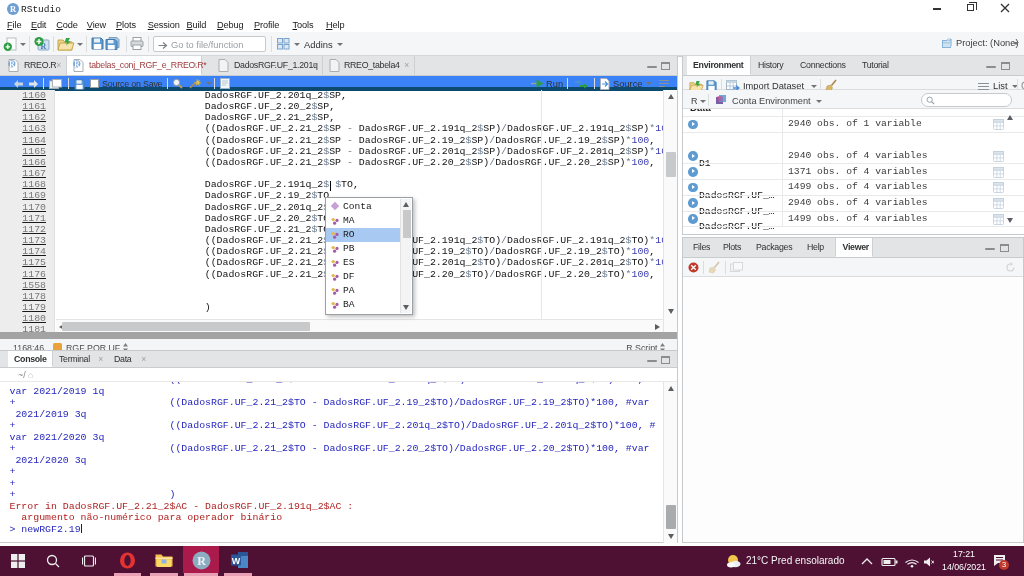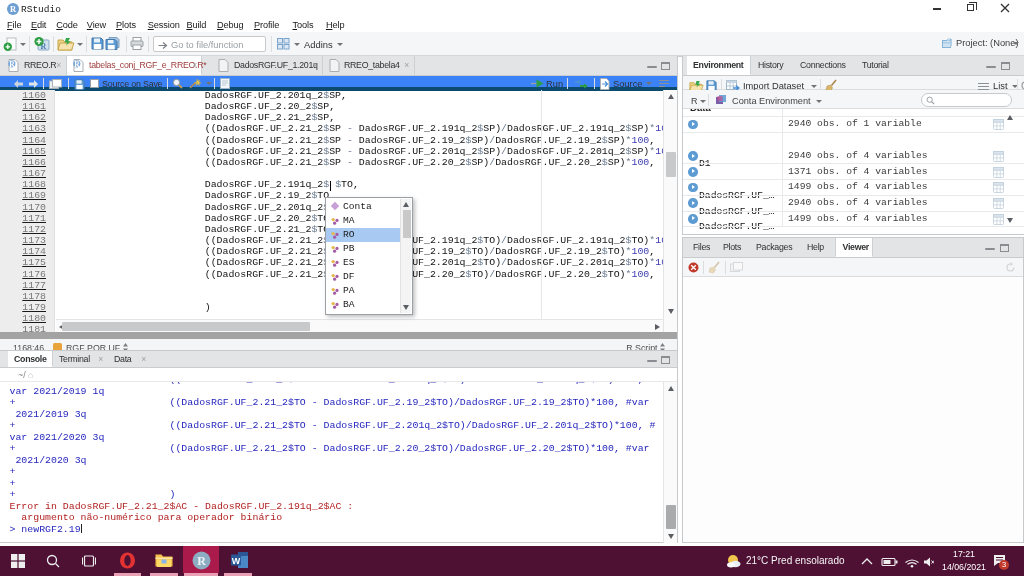--- a/index.html
+++ b/index.html
@@ -289,21 +289,21 @@
       <div class="g">1167</div>
       <div class="g">1168</div>
       <div class="g">1169</div>
       <div class="g">1170</div>
       <div class="g">1171</div>
       <div class="g">1172</div>
       <div class="g">1173</div>
       <div class="g">1174</div>
       <div class="g">1175</div>
       <div class="g">1176</div>
-      <div class="g">1177</div>
+      <div class="g">1558</div>
       <div class="g">1178</div>
       <div class="g">1179</div>
       <div class="g">1180</div>
       <div class="g">1181</div>
     </div>
   <div class="a" id="code">
       <pre><div>                        DadosRGF.UF_2.201q_2<i>$</i>SP,</div><div>                        DadosRGF.UF_2.20_2<i>$</i>SP,</div><div>                        DadosRGF.UF_2.21_2<i>$</i>SP,</div><div>                        ((DadosRGF.UF_2.21_2<i>$</i>SP<i> - </i>DadosRGF.UF_2.191q_2<i>$</i>SP)<i>/</i>DadosRGF.UF_2.191q_2<i>$</i>SP)<i>*</i><b>100</b>,</div><div>                        ((DadosRGF.UF_2.21_2<i>$</i>SP<i> - </i>DadosRGF.UF_2.19_2<i>$</i>SP)<i>/</i>DadosRGF.UF_2.19_2<i>$</i>SP)<i>*</i><b>100</b>,</div><div>                        ((DadosRGF.UF_2.21_2<i>$</i>SP<i> - </i>DadosRGF.UF_2.201q_2<i>$</i>SP)<i>/</i>DadosRGF.UF_2.201q_2<i>$</i>SP)<i>*</i><b>100</b>,</div><div>                        ((DadosRGF.UF_2.21_2<i>$</i>SP<i> - </i>DadosRGF.UF_2.20_2<i>$</i>SP)<i>/</i>DadosRGF.UF_2.20_2<i>$</i>SP)<i>*</i><b>100</b>,</div><div>&nbsp;</div><div>                        DadosRGF.UF_2.191q_2<i>$</i> <i>$</i>TO,</div><div>                        DadosRGF.UF_2.19_2<i>$</i>TO,</div><div>                        DadosRGF.UF_2.201q_2<i>$</i>TO,</div><div>                        DadosRGF.UF_2.20_2<i>$</i>TO,</div><div>                        DadosRGF.UF_2.21_2<i>$</i>TO,</div><div>                        ((DadosRGF.UF_2.21_2<i>$</i>TO<i> - </i>DadosRGF.UF_2.191q_2<i>$</i>TO)<i>/</i>DadosRGF.UF_2.191q_2<i>$</i>TO)<i>*</i><b>100</b>,</div><div>                        ((DadosRGF.UF_2.21_2<i>$</i>TO<i> - </i>DadosRGF.UF_2.19_2<i>$</i>TO)<i>/</i>DadosRGF.UF_2.19_2<i>$</i>TO)<i>*</i><b>100</b>,</div><div>                        ((DadosRGF.UF_2.21_2<i>$</i>TO<i> - </i>DadosRGF.UF_2.201q_2<i>$</i>TO)<i>/</i>DadosRGF.UF_2.201q_2<i>$</i>TO)<i>*</i><b>100</b>,</div><div>                        ((DadosRGF.UF_2.21_2<i>$</i>TO<i> - </i>DadosRGF.UF_2.20_2<i>$</i>TO)<i>/</i>DadosRGF.UF_2.20_2<i>$</i>TO)<i>*</i><b>100</b>,</div><div>&nbsp;</div><div>&nbsp;</div><div>                        )</div><div>&nbsp;</div></pre>
     </div>
   <div class="a" id="ruler"></div>
   <div class="a" id="cur1"></div>

